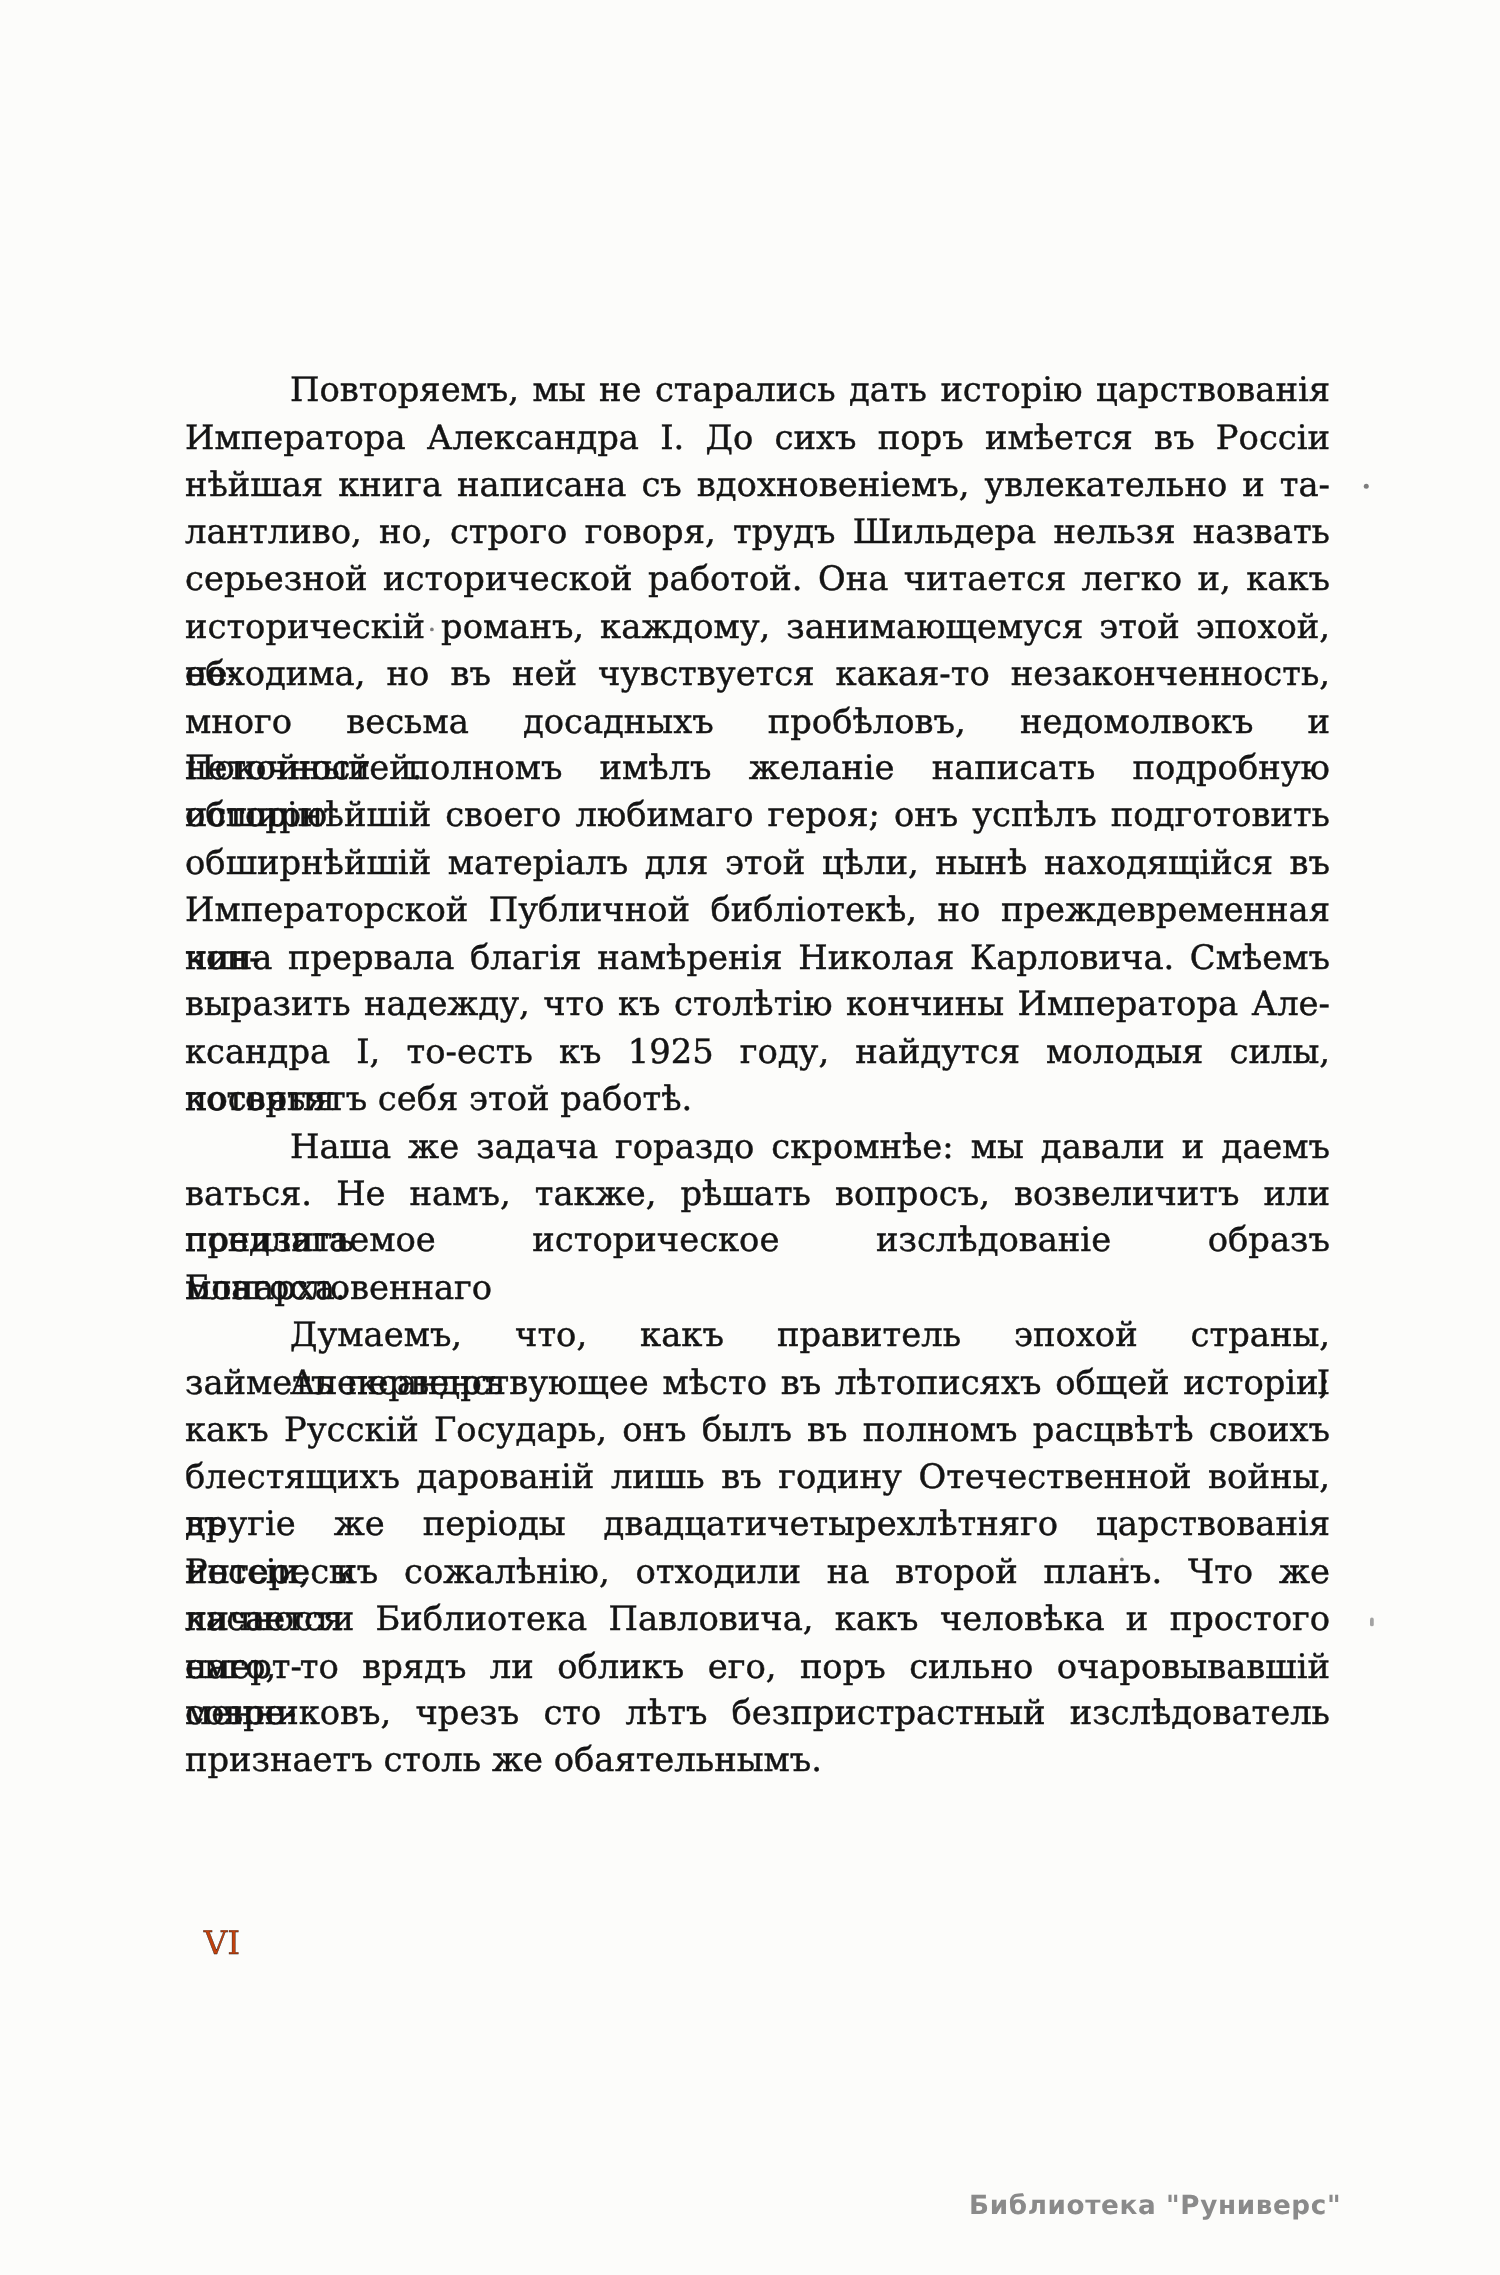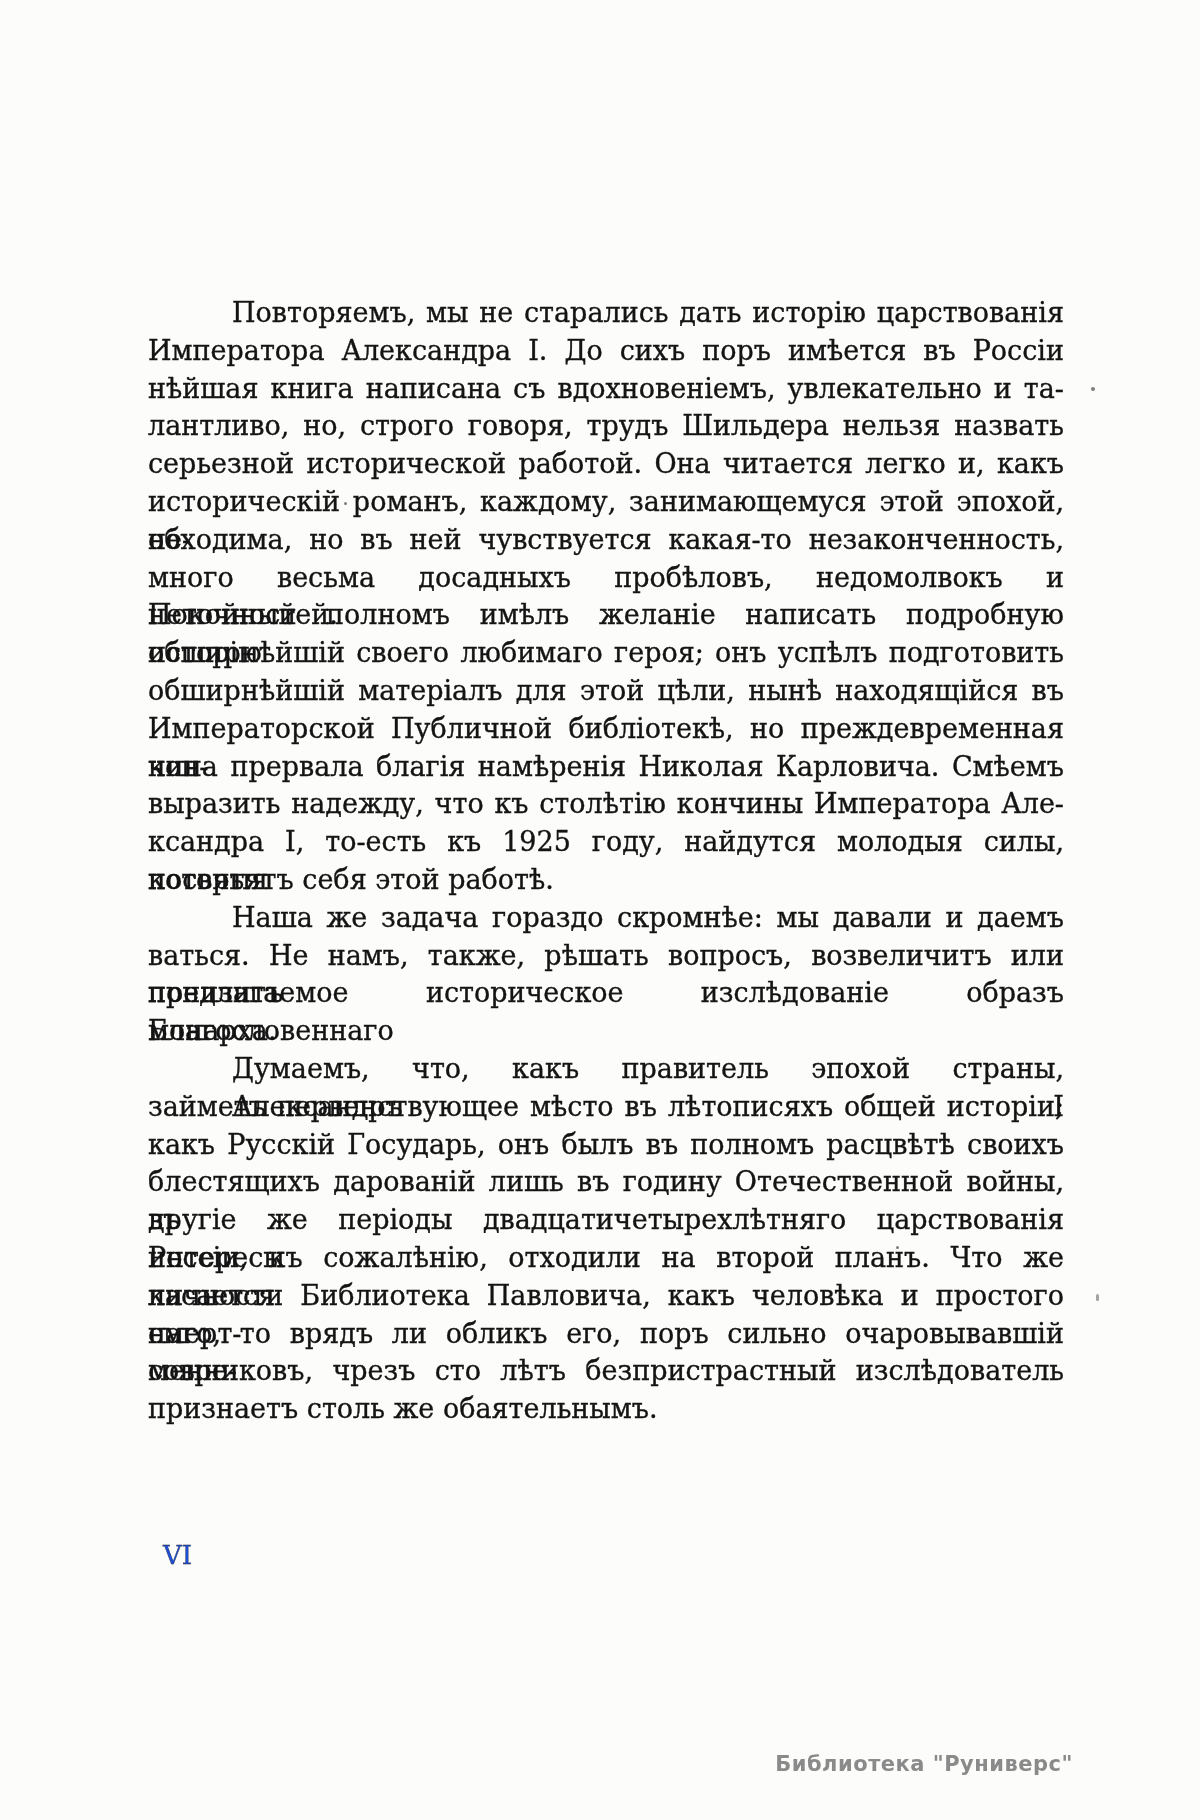--- a/index.html
+++ b/index.html
@@ -39,21 +39,21 @@
     overflow: visible;
   }
   .line.first { padding-left: 84px; }
   .line.last  { text-align: right; text-align-last: left; }
   .page-number {
     position: absolute;
     left: 163px;
     top: 1540px;
     font-size: 26px;
     line-height: 30px;
-    color: #1d4ed8;
+    color: #c2410c;
     -webkit-text-stroke: 0.3px #1a1a1a;
   }
   .watermark {
     position: absolute;
     right: 127px;
     top: 1752px;
     font-family: "DejaVu Sans", "Liberation Sans", sans-serif;
     font-weight: 700;
     font-size: 21px;
     color: #8a8a8a;

